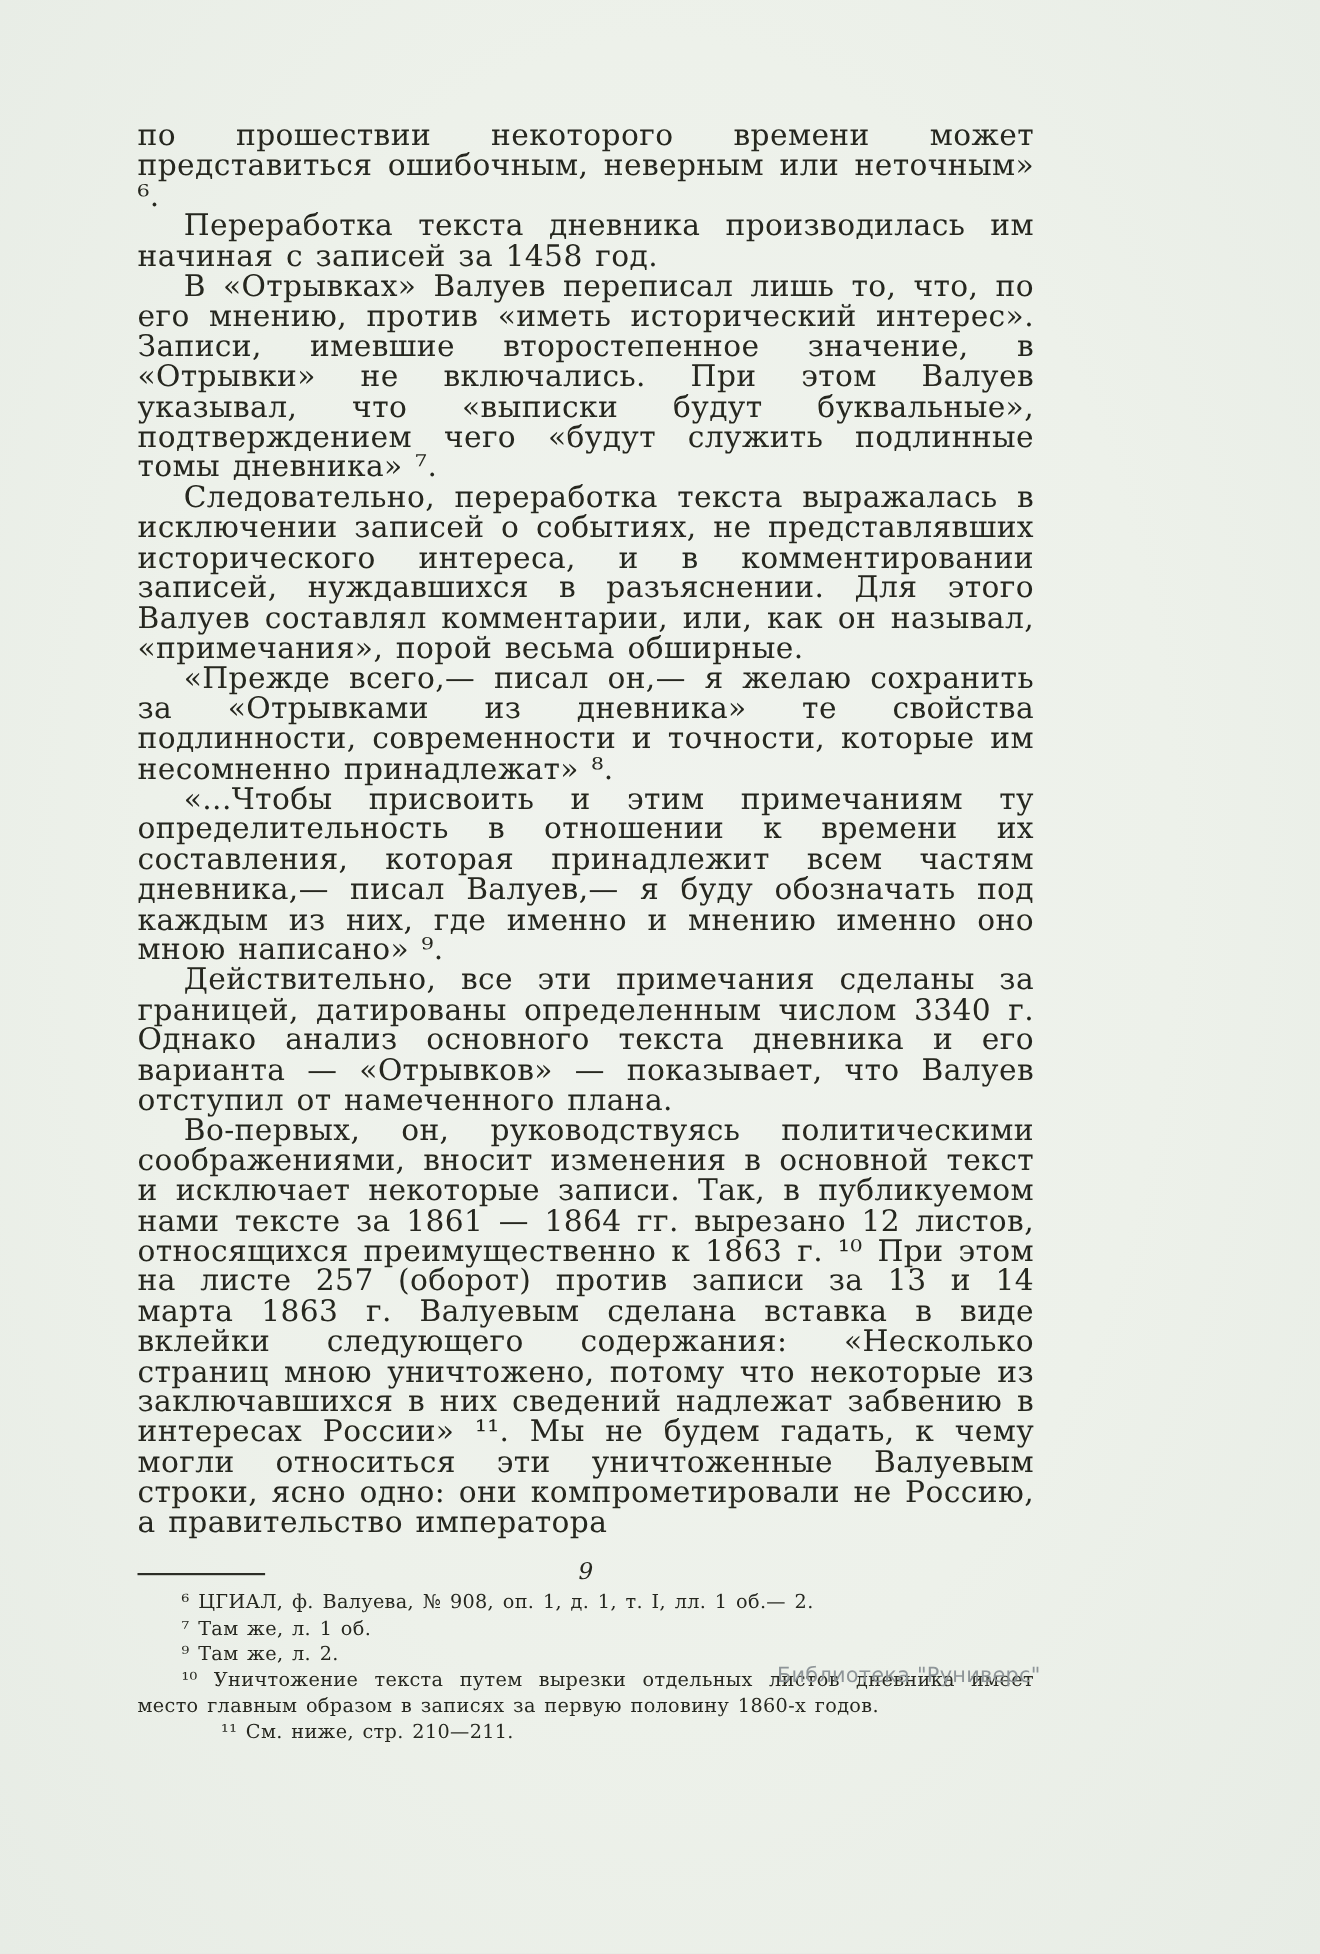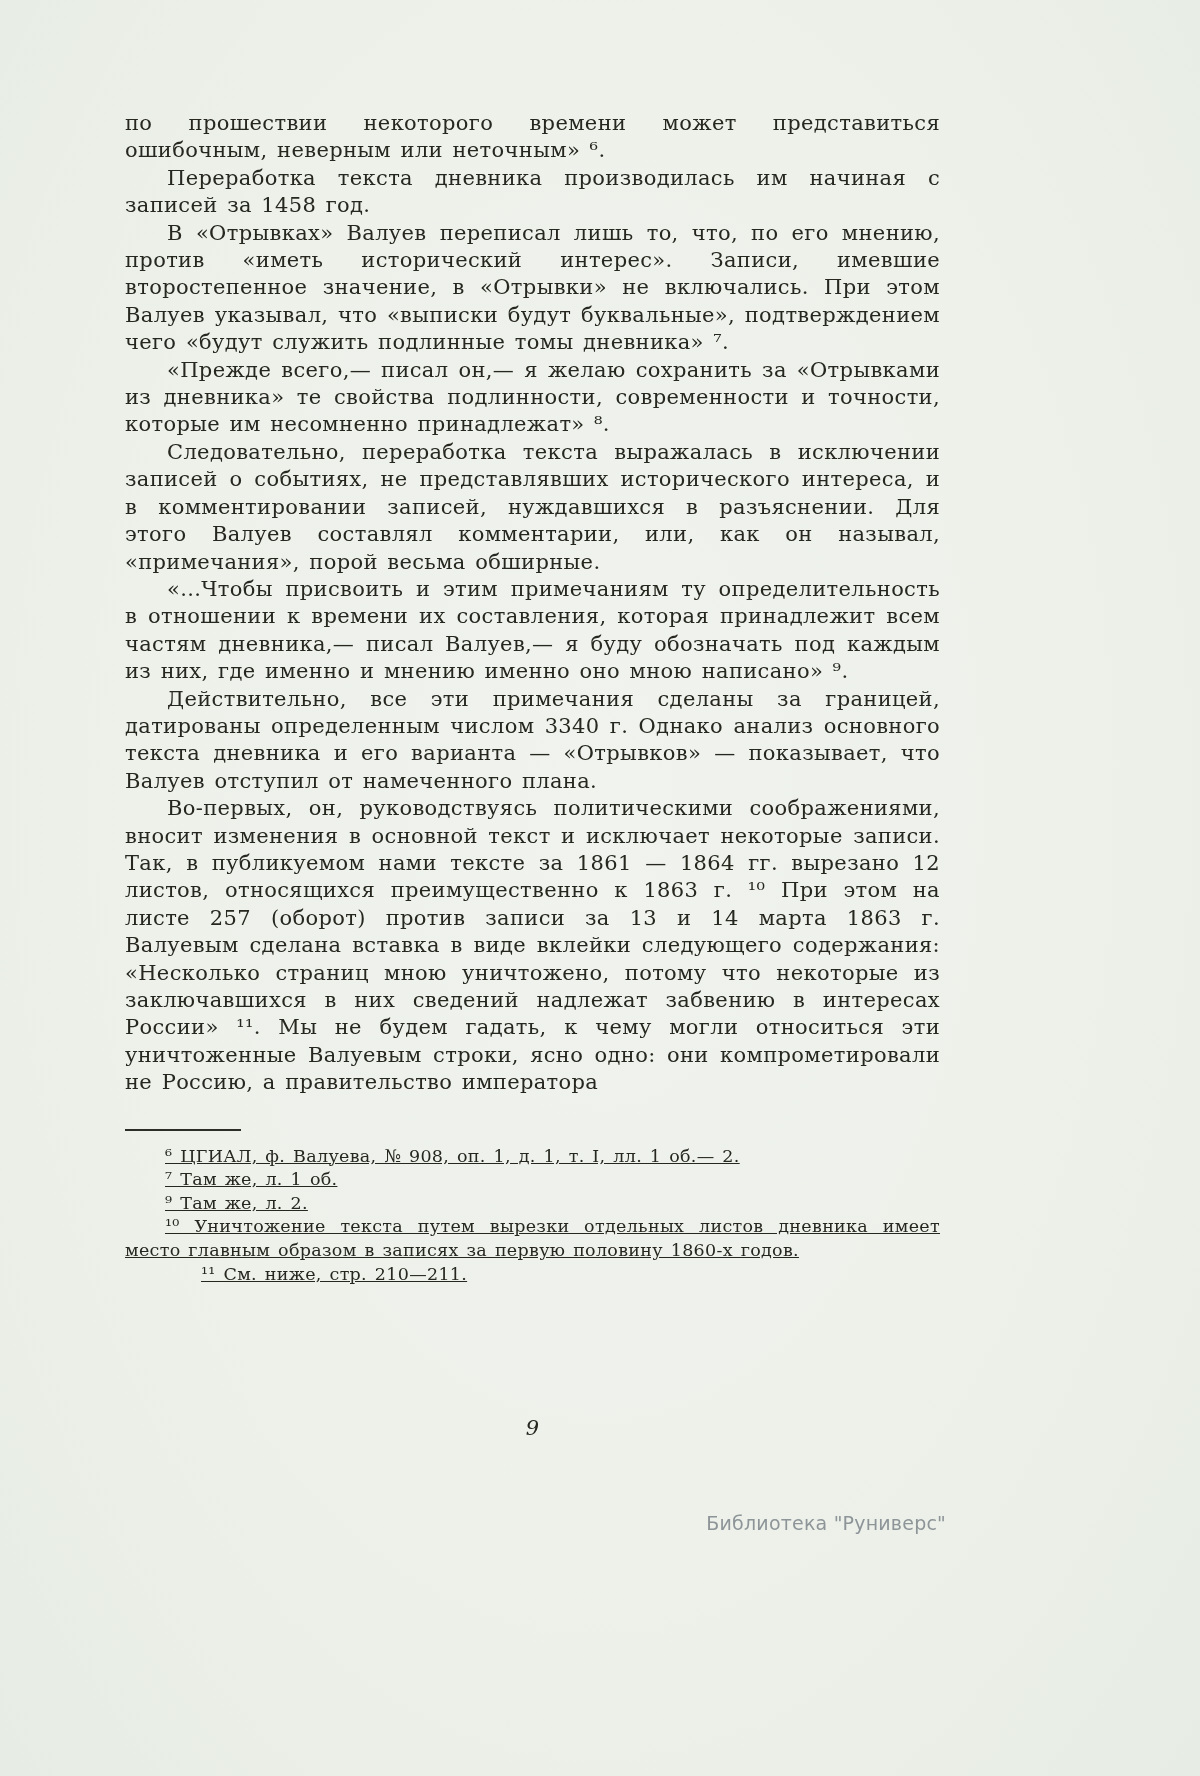--- a/index.html
+++ b/index.html
@@ -19,21 +19,21 @@
   .text-column {
     position: absolute;
     top: 110px;
     left: 125px;
     width: 815px;
   }
   .para {
     margin: 0;
     text-align: justify;
     text-indent: 42px;
-    font-size: 21px;
+    font-size: 27px;
     line-height: 27.4px;
     letter-spacing: 0.35px;
     word-spacing: 2.5px;
   }
   .para.no-indent {
     text-indent: 0;
   }
   .footnote-rule {
     width: 116px;
     height: 2px;
@@ -41,21 +41,20 @@
     margin: 32px 0 14px 0;
   }
   .footnote {
     margin: 0;
     text-align: justify;
     text-indent: 40px;
     font-size: 17.5px;
     line-height: 23.6px;
     letter-spacing: 0.3px;
     word-spacing: 2px;
-    text-decoration: underline;
   }
   .footnote.extra-indent {
     text-indent: 76px;
   }
   .page-number {
     position: absolute;
     top: 1416px;
     left: 125px;
     width: 815px;
     text-align: center;
@@ -76,22 +75,22 @@
 <body>
 
 <div class="page">
 
   <div class="text-column">
 
     <main>
       <p class="para no-indent">по прошествии некоторого времени может представиться ошибочным, неверным или неточным» ⁶.</p>
       <p class="para">Переработка текста дневника производилась им начиная с записей за 1458 год.</p>
       <p class="para">В «Отрывках» Валуев переписал лишь то, что, по его мнению, против «иметь исторический интерес». Записи, имевшие второстепенное значение, в «Отрывки» не включались. При этом Валуев указывал, что «выписки будут буквальные», подтверждением чего «будут служить подлинные томы дневника» ⁷.</p>
+      <p class="para">Следовательно, переработка текста выражалась в исключении записей о событиях, не представлявших исторического интереса, и в комментировании записей, нуждавшихся в разъяснении. Для этого Валуев составлял комментарии, или, как он называл, «примечания», порой весьма обширные.</p>
       <p class="para">«Прежде всего,— писал он,— я желаю сохранить за «Отрывками из дневника» те свойства подлинности, современности и точности, которые им несомненно принадлежат» ⁸.</p>
-      <p class="para">Следовательно, переработка текста выражалась в исключении записей о событиях, не представлявших исторического интереса, и в комментировании записей, нуждавшихся в разъяснении. Для этого Валуев составлял комментарии, или, как он называл, «примечания», порой весьма обширные.</p>
       <p class="para">«...Чтобы присвоить и этим примечаниям ту определительность в отношении к времени их составления, которая принадлежит всем частям дневника,— писал Валуев,— я буду обозначать под каждым из них, где именно и мнению именно оно мною написано» ⁹.</p>
       <p class="para">Действительно, все эти примечания сделаны за границей, датированы определенным числом 3340 г. Однако анализ основного текста дневника и его варианта — «Отрывков» — показывает, что Валуев отступил от намеченного плана.</p>
       <p class="para">Во-первых, он, руководствуясь политическими соображениями, вносит изменения в основной текст и исключает некоторые записи. Так, в публикуемом нами тексте за 1861 — 1864 гг. вырезано 12 листов, относящихся преимущественно к 1863 г. ¹⁰ При этом на листе 257 (оборот) против записи за 13 и 14 марта 1863 г. Валуевым сделана вставка в виде вклейки следующего содержания: «Несколько страниц мною уничтожено, потому что некоторые из заключавшихся в них сведений надлежат забвению в интересах России» ¹¹. Мы не будем гадать, к чему могли относиться эти уничтоженные Валуевым строки, ясно одно: они компрометировали не Россию, а правительство императора</p>
     </main>
 
     <div class="footnote-rule"></div>
 
     <section>
       <p class="footnote">⁶ ЦГИАЛ, ф. Валуева, № 908, оп. 1, д. 1, т. I, лл. 1 об.— 2.</p>
       <p class="footnote">⁷ Там же, л. 1 об.</p>

